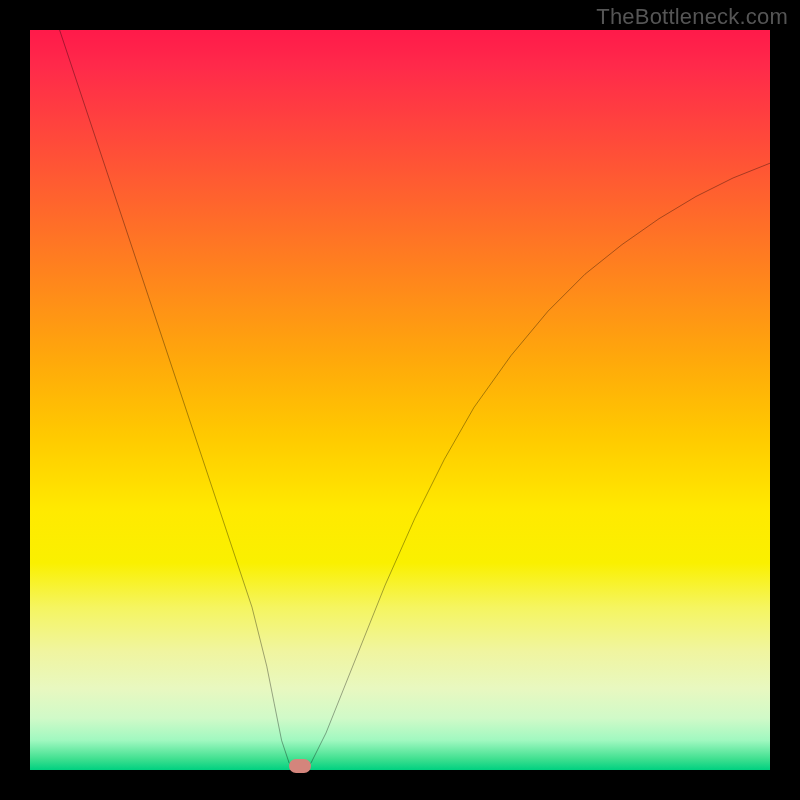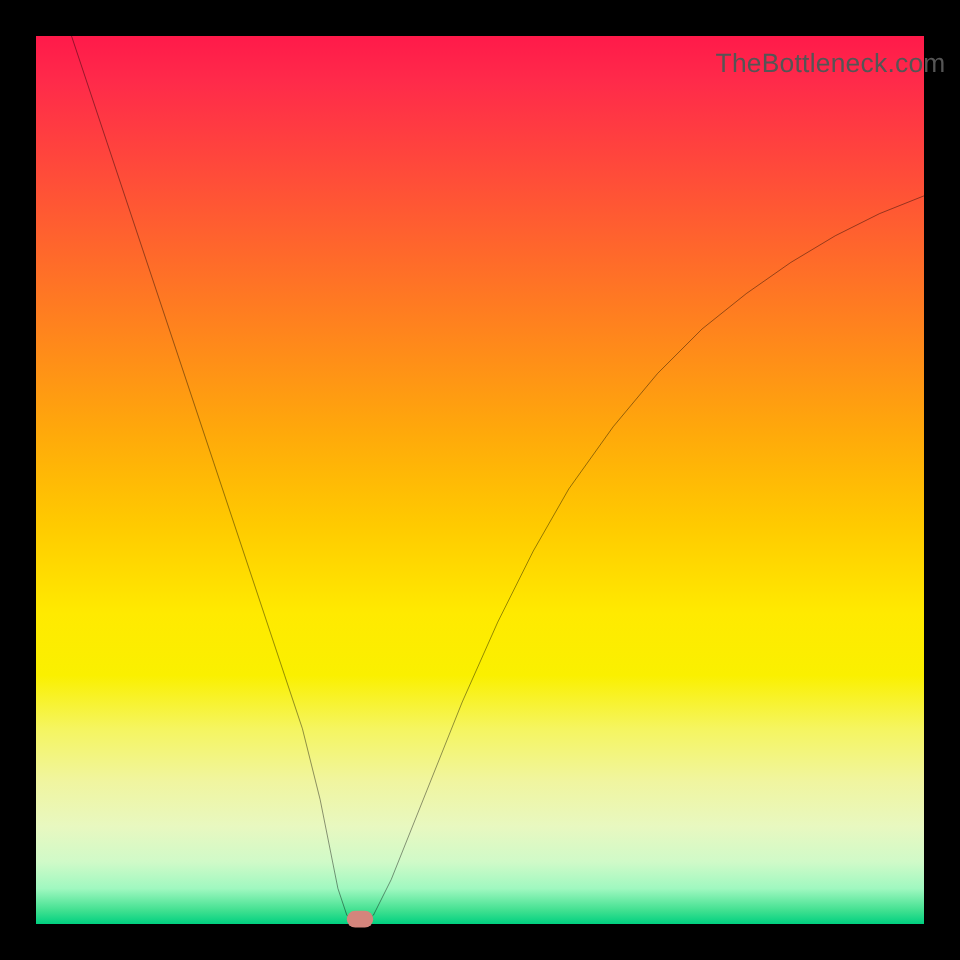--- a/index.html
+++ b/index.html
@@ -13,21 +13,20 @@
   }
   .watermark {
     position: absolute;
     top: 4px;
     right: 12px;
     color: #555;
     font-size: 22px;
     font-weight: normal;
     z-index: 10;
     letter-spacing: 0.2px;
-    margin-top: 36px;
   }
   .plot-area {
     position: absolute;
     top: 30px;
     left: 30px;
     width: 740px;
     height: 740px;
     background: linear-gradient(to bottom,
       #ff1a4a 0%,
       #ff2a4a 5%,

